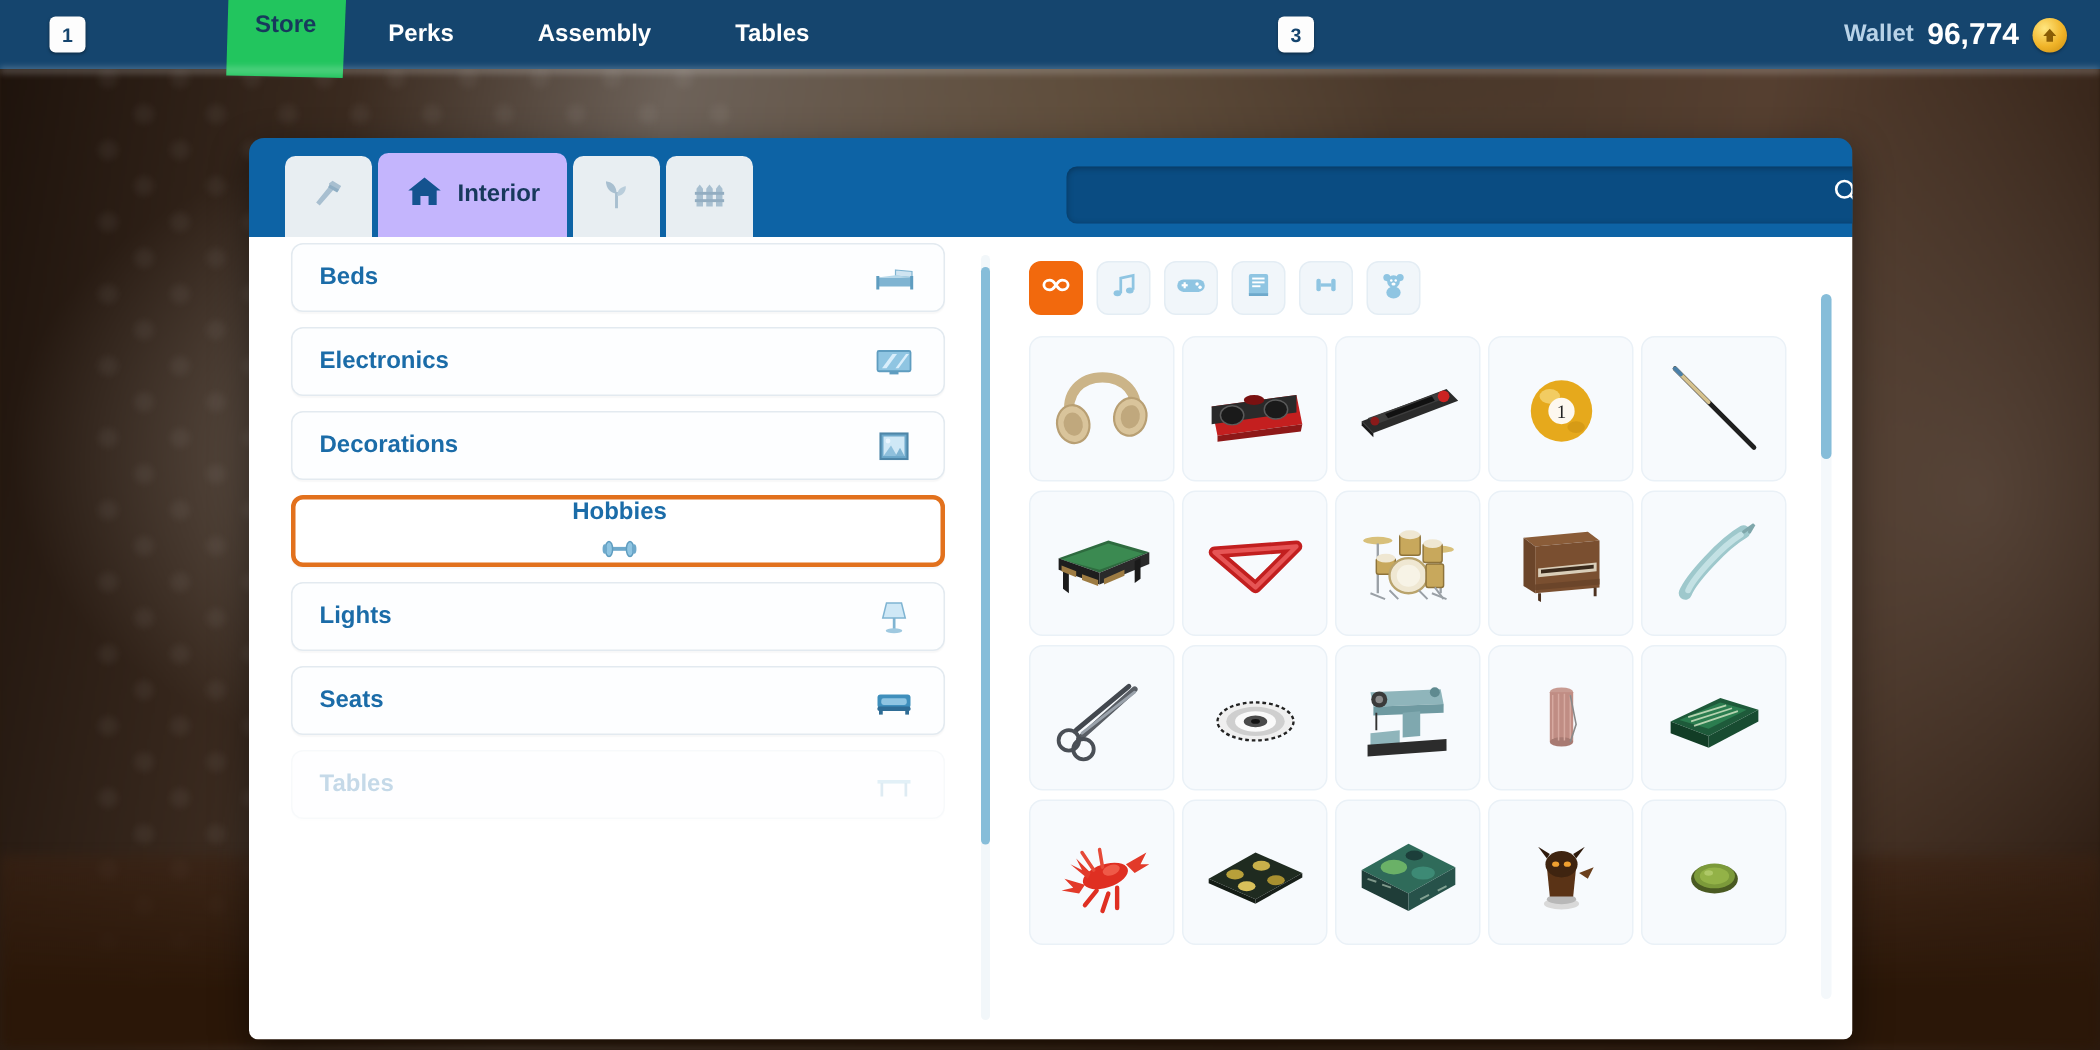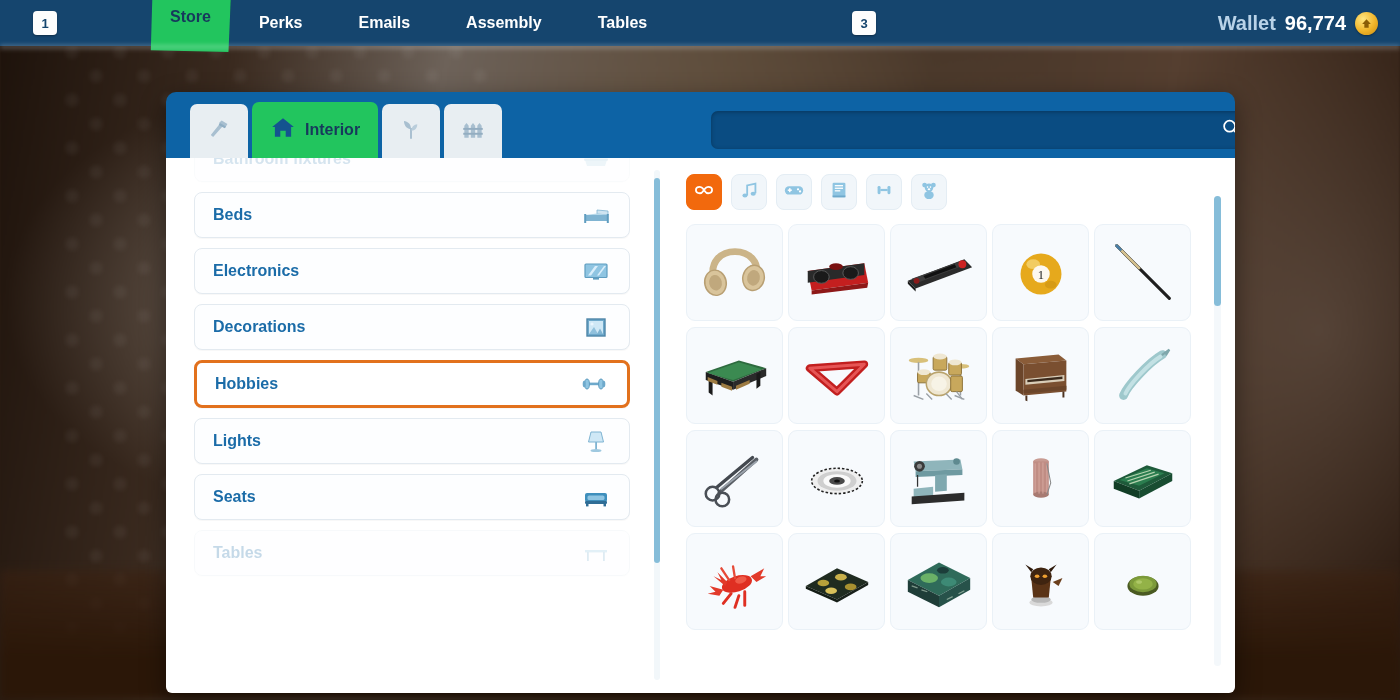--- a/index.html
+++ b/index.html
@@ -68,21 +68,21 @@
     height:58px;
     box-shadow:1px 0 3px rgba(0,0,0,.3);
     clip-path:polygon(3% 0,100% 2%,97% 100%,1% 97%);
     padding:0 20px;
   }
 
   .wallet {
     position:absolute; right:22px; top:0; height:46px;
     display:flex; align-items:center; gap:9px;
   }
-  .wallet-label { color:#b9d3e8; font-size:20px; font-weight:bold; }
+  .wallet-label { color:#b9d3e8; font-size:16px; font-weight:bold; }
   .wallet-amount { color:#ffffff; font-size:20px; font-weight:bold; }
   .coin {
     width:23px; height:23px; border-radius:50%;
     background:radial-gradient(circle at 35% 30%,#ffe680,#f0b429 55%,#c98b10);
     display:flex; align-items:center; justify-content:center;
     box-shadow:0 1px 2px rgba(0,0,0,.35);
   }
   .coin svg { width:13px; height:13px; }
 
   
@@ -102,21 +102,21 @@
   }
   .tab {
     width:58px; height:54px;
     background:#e8eef2;
     border-radius:7px 7px 0 0;
     display:flex; align-items:center; justify-content:center;
     position:relative;
   }
   .tab svg { width:26px; height:26px; }
   .tab.active {
-    background:#22c55e;
+    background:#c4b5fd;
     width:auto; padding:0 18px; gap:9px;
     height:56px;
   }
   .tab-label { color:#17395c; font-size:16px; font-weight:bold; }
 
   .searchbox {
     position:absolute; right:-0px; left:545px; top:19px; width:545px; height:38px;
     background:#0a4c82;
     border-radius:7px;
     display:flex; align-items:center; justify-content:flex-end;
@@ -148,20 +148,21 @@
     padding:0 16px 0 18px;
     box-shadow:0 1px 1px rgba(0,0,0,.03);
   }
   .cat-item .label { color:#1b6ca8; font-size:16px; font-weight:bold; }
   .cat-item .ic { width:34px; height:34px; display:flex; align-items:center; justify-content:center; }
   .cat-item .ic svg { width:30px; height:30px; }
   .cat-item.selected {
     border:3px solid #e2711d;
     background:#ffffff;
     height:48px;
+    flex-direction:column;
   }
   .cat-item.faded { opacity:.18; }
   .cat-item.clipped-top { margin-top:-26px; }
   .cat-item.clipped-bottom { opacity:.25; }
 
   
   .scroll-left {
     position:absolute; left:488px; top:12px; width:6px; height:510px;
     background:#f2f7fa; border-radius:3px;
   }
@@ -216,21 +217,20 @@
 <div class="bg-tile"></div>
 <div class="bg-floor"></div>
 
 <div class="topbar">
   <div class="nav-badge b1">1</div>
   <div class="nav-badge b3">3</div>
 
   <div class="nav-items">
     <div class="nav-item active">Store</div>
     <div class="nav-item">Perks</div>
-    <div class="nav-item">Emails</div>
     <div class="nav-item">Assembly</div>
     <div class="nav-item">Tables</div>
   </div>
 
   <div class="wallet">
     <span class="wallet-label">Wallet</span>
     <span class="wallet-amount">96,774</span>
     <span class="coin">
       <svg viewBox="0 0 24 24">
           <path d="M12 4 L20 13 L16 13 L16 20 L8 20 L8 13 L4 13 Z" fill="#8a5d06"></path>
@@ -287,29 +287,20 @@
           </svg>
       </span>
     </div>
   </div>
 
   <div class="panel-body">
 
     <div class="cat-col">
       <div class="cat-scroll-wrap">
 
-        <div class="cat-item faded clipped-top">
-          <span class="label">Bathroom fixtures</span>
-          <span class="ic">
-            <svg viewBox="0 0 30 30">
-                <path d="M4 16 L26 16 L24 22 L6 22 Z" fill="#9fc9e0"></path>
-                <rect x="3" y="14.5" width="24" height="2.2" rx="1" fill="#7fb4d2"></rect>
-              </svg>
-          </span>
-        </div>
 
         <div class="cat-item">
           <span class="label">Beds</span>
           <span class="ic">
             <svg viewBox="0 0 30 30">
               <path d="M16 10 L27 11 L27 15 L16 14 Z" fill="#cfe4f1" stroke="#7fb4d2" stroke-width="0.8"></path>
               <path d="M4 15 L27 15 L27 21 L4 21 Z" fill="#7fb4d2"></path>
               <path d="M4 15 L16 13.5 L27 15 L4 15 Z" fill="#b5d8ea"></path>
               <rect x="3.2" y="14" width="2" height="9" fill="#5f9dc0"></rect>
               <rect x="25.8" y="14" width="2" height="9" fill="#5f9dc0"></rect>

